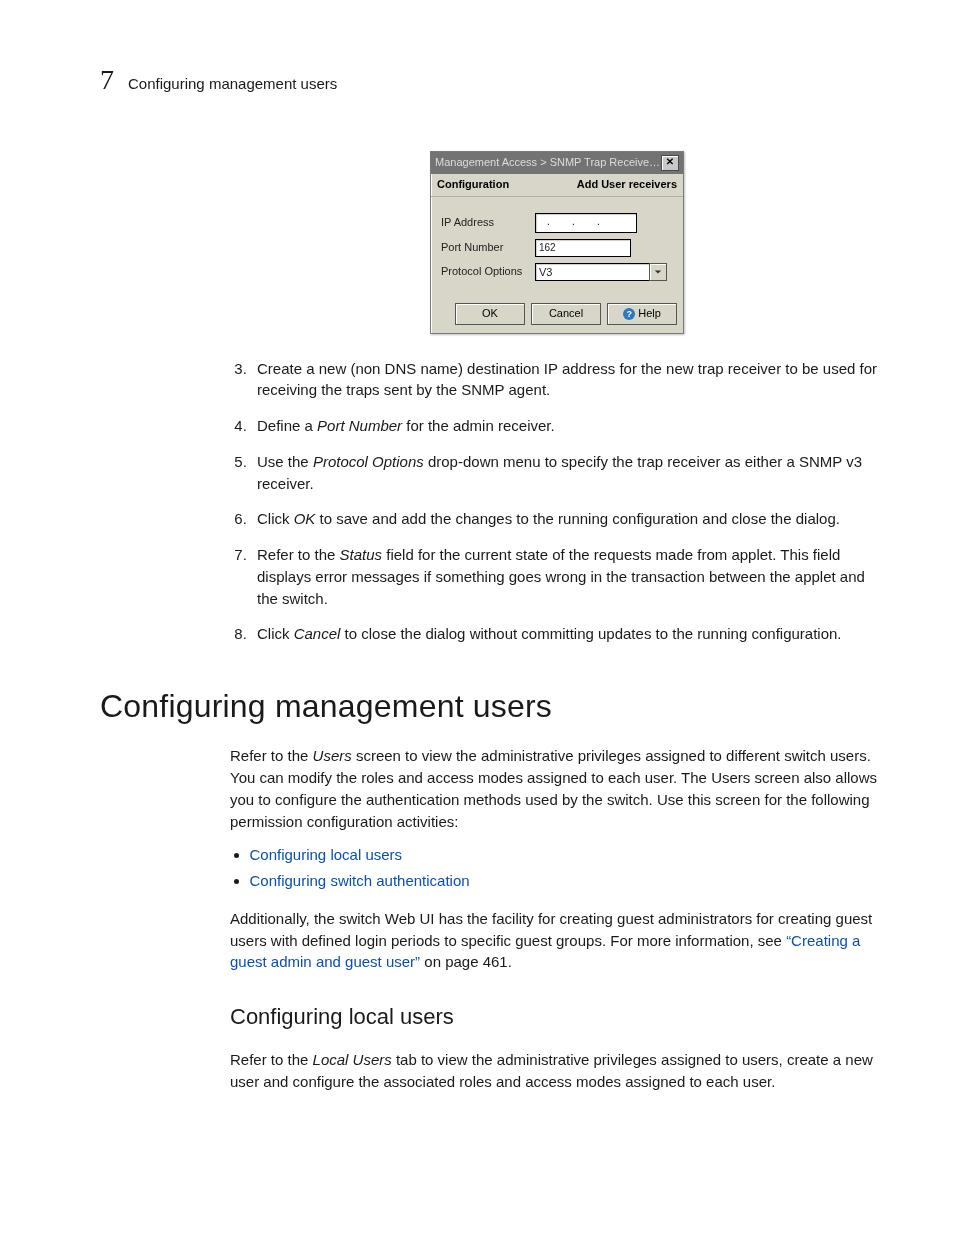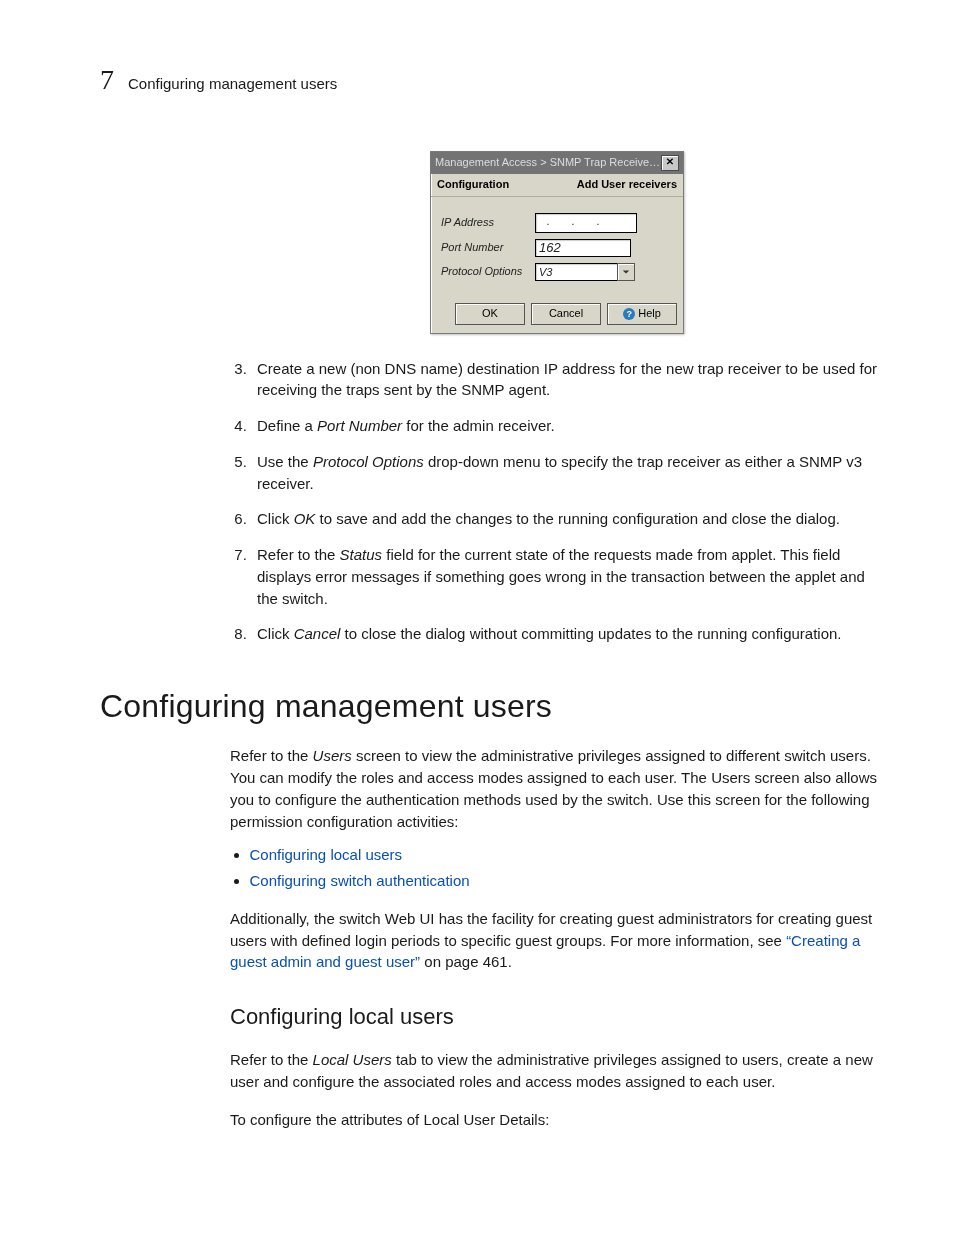--- a/index.html
+++ b/index.html
@@ -10,28 +10,28 @@
   .content-block{margin-left:130px;}
   ol.steps{padding-left:1.4em;margin:0 0 20px;}
   ol.steps>li{margin:0 0 14px;padding-left:6px;}
   .em{font-style:italic;}
   .dialog-wrap{display:flex;justify-content:center;margin:12px 0 24px;}
   .dialog{width:252px;background:#d8d6c8;border:1px solid #7a7a7a;box-shadow:inset 1px 1px 0 #fff, 1px 1px 2px rgba(0,0,0,.25);font-size:11px;color:#222;font-family:Tahoma,Arial,sans-serif;}
   .dlg-titlebar{background:#737373;color:#ddd;padding:2px 4px;display:flex;align-items:center;justify-content:space-between;height:18px;}
   .dlg-titlebar .t{white-space:nowrap;overflow:hidden;text-overflow:ellipsis;}
   .dlg-close{width:16px;height:14px;background:#c8c8c8;border:1px solid #4a4a4a;box-shadow:inset 1px 1px 0 #fff;color:#000;font-weight:bold;font-size:10px;line-height:12px;text-align:center;cursor:pointer;flex-shrink:0;}
   .dlg-sub{display:flex;justify-content:space-between;padding:3px 6px;font-weight:bold;color:#000;border-bottom:1px solid #b0ae9e;}
-  .dlg-body{padding:10px 10px 12px;font-style:italic;}
+  .dlg-body{padding:10px 10px 12px;}
   .dlg-row{display:flex;align-items:center;margin:6px 0;}
   .dlg-row label{width:94px;color:#222;}
   .dlg-row .field{flex:1;}
   .ipbox{display:flex;width:100px;height:18px;border:1px solid #000;background:#fff;box-shadow:inset 1px 1px 1px rgba(0,0,0,.2);}
   .ipbox span{flex:1;text-align:center;font-size:10px;line-height:16px;color:#000;}
-  .txt{width:96px;height:18px;border:1px solid #000;background:#fff;padding:0 3px;box-sizing:border-box;font-size:13px;line-height:16px;box-shadow:inset 1px 1px 1px rgba(0,0,0,.2);}
-  .combo{display:flex;width:100px;height:18px;}
+  .txt{width:96px;height:18px;border:1px solid #000;background:#fff;padding:0 3px;box-sizing:border-box;font-size:10px;line-height:16px;box-shadow:inset 1px 1px 1px rgba(0,0,0,.2);}
+  .combo{display:flex;width:132px;height:18px;}
   .combo .cv{flex:1;border:1px solid #000;border-right:none;background:#fff;padding:0 3px;font-size:11px;line-height:16px;box-shadow:inset 1px 1px 1px rgba(0,0,0,.2);}
   .combo .cb{width:16px;border:1px solid #555;background:#d8d6c8;box-shadow:inset 1px 1px 0 #fff;display:flex;align-items:center;justify-content:center;cursor:pointer;}
   .combo .cb svg{width:8px;height:8px;}
   .dlg-status{padding:6px 6px 10px;color:#8a897a;border-top:1px solid #b0ae9e;}
   .dlg-buttons{display:flex;justify-content:flex-end;gap:6px;padding:0 6px 8px;margin-top:4px;}
   .wbtn{min-width:52px;height:20px;background:#d8d6c8;border:1px solid #555;box-shadow:inset 1px 1px 0 #fff;font-size:11px;display:flex;align-items:center;justify-content:center;cursor:pointer;padding:0 8px;color:#000;}
   .wbtn .hicon{width:12px;height:12px;border-radius:50%;background:#2a79c2;color:#fff;font-size:9px;line-height:12px;text-align:center;margin-right:3px;font-weight:bold;}
   h1.section{font-family:"Trebuchet MS","Segoe UI",Arial,sans-serif;font-weight:400;font-size:32px;margin:38px 0 16px;letter-spacing:.2px;}
   h2.subsection{font-family:"Trebuchet MS","Segoe UI",Arial,sans-serif;font-weight:400;font-size:22px;margin:28px 0 12px;}
   p.body{margin:16px 0 12px;}
@@ -121,16 +121,15 @@
   <div class="content-block">
     <p class="body"><span>Refer to the </span><span class="em">Users</span><span> screen to view the administrative privileges assigned to different switch users. You can modify the roles and access modes assigned to each user. The Users screen also allows you to configure the authentication methods used by the switch. Use this screen for the following permission configuration activities:</span></p>
     <ul class="bullets">
       <li><span class="link">Configuring local users</span></li>
       <li><span class="link">Configuring switch authentication</span></li>
     </ul>
     <p class="body"><span>Additionally, the switch Web UI has the facility for creating guest administrators for creating guest users with defined login periods to specific guest groups. For more information, see </span><span class="link">“Creating a guest admin and guest user”</span><span> on page 461.</span></p>
 
     <h2 class="subsection">Configuring local users</h2>
     <p class="body"><span>Refer to the </span><span class="em">Local Users</span><span> tab to view the administrative privileges assigned to users, create a new user and configure the associated roles and access modes assigned to each user.</span></p>
-    <p class="body">To configure the attributes of Local User Details:</p>
   </div>
 
 </div>
 
 </body></html>

